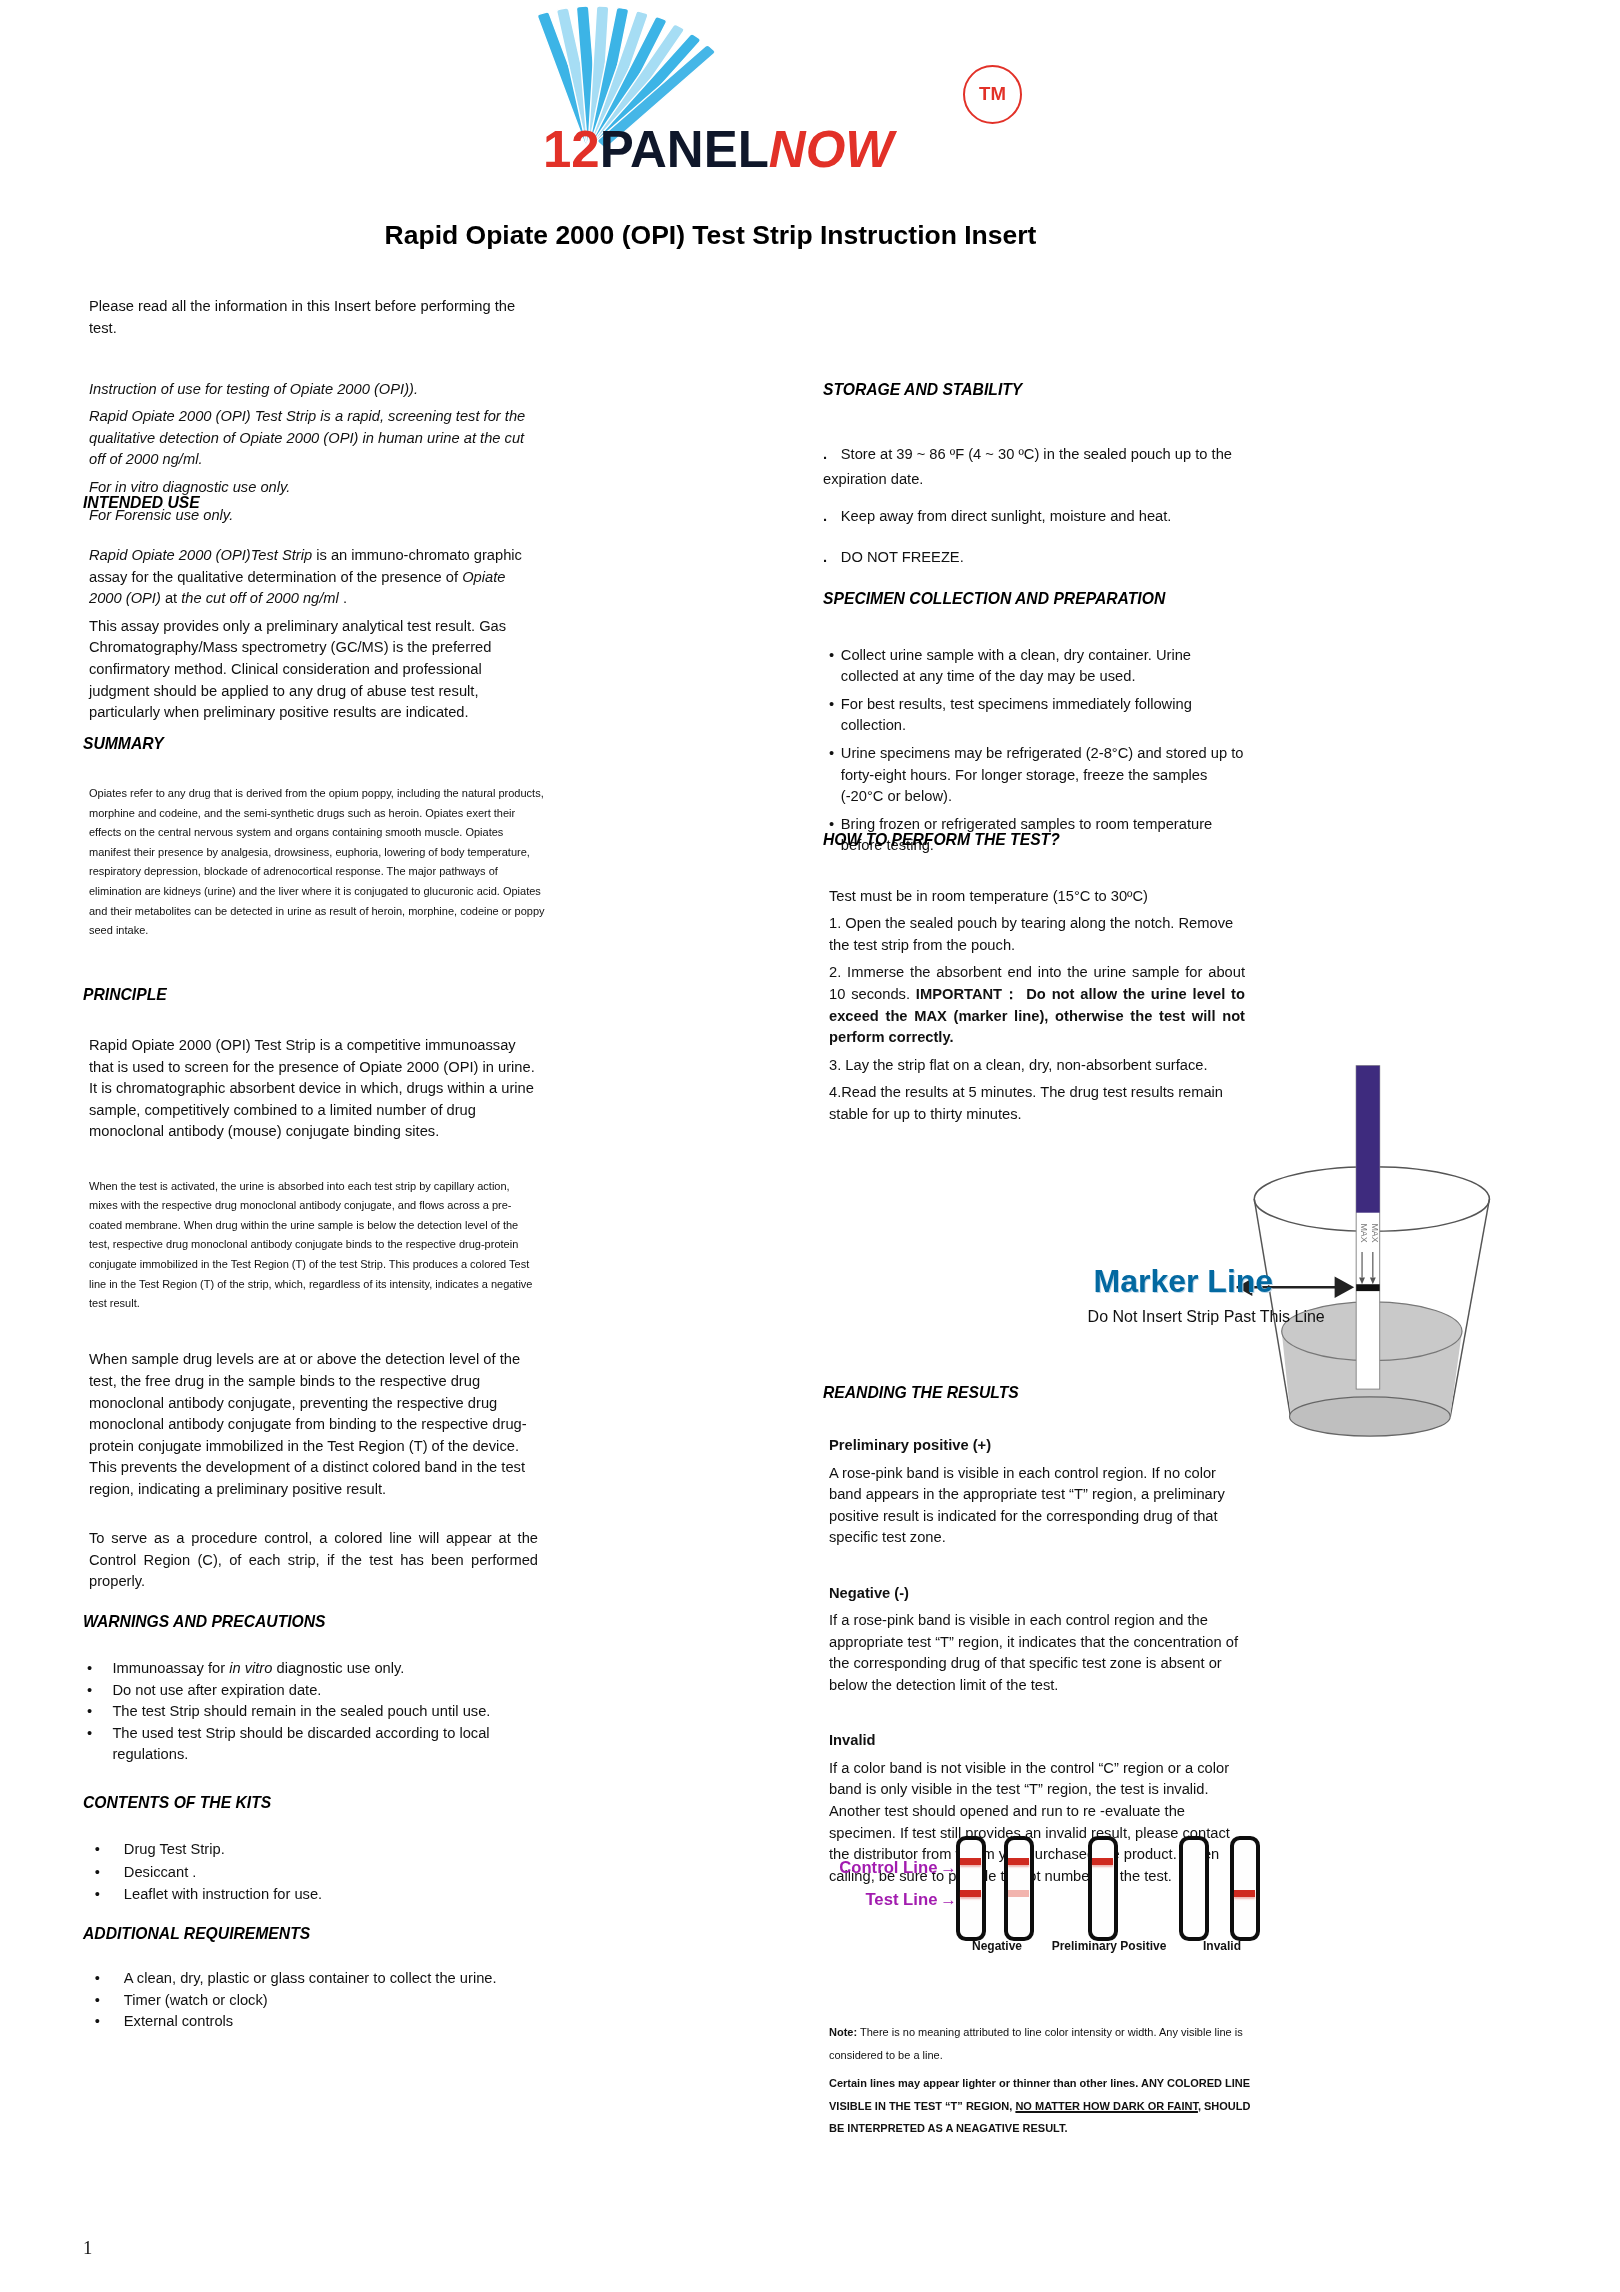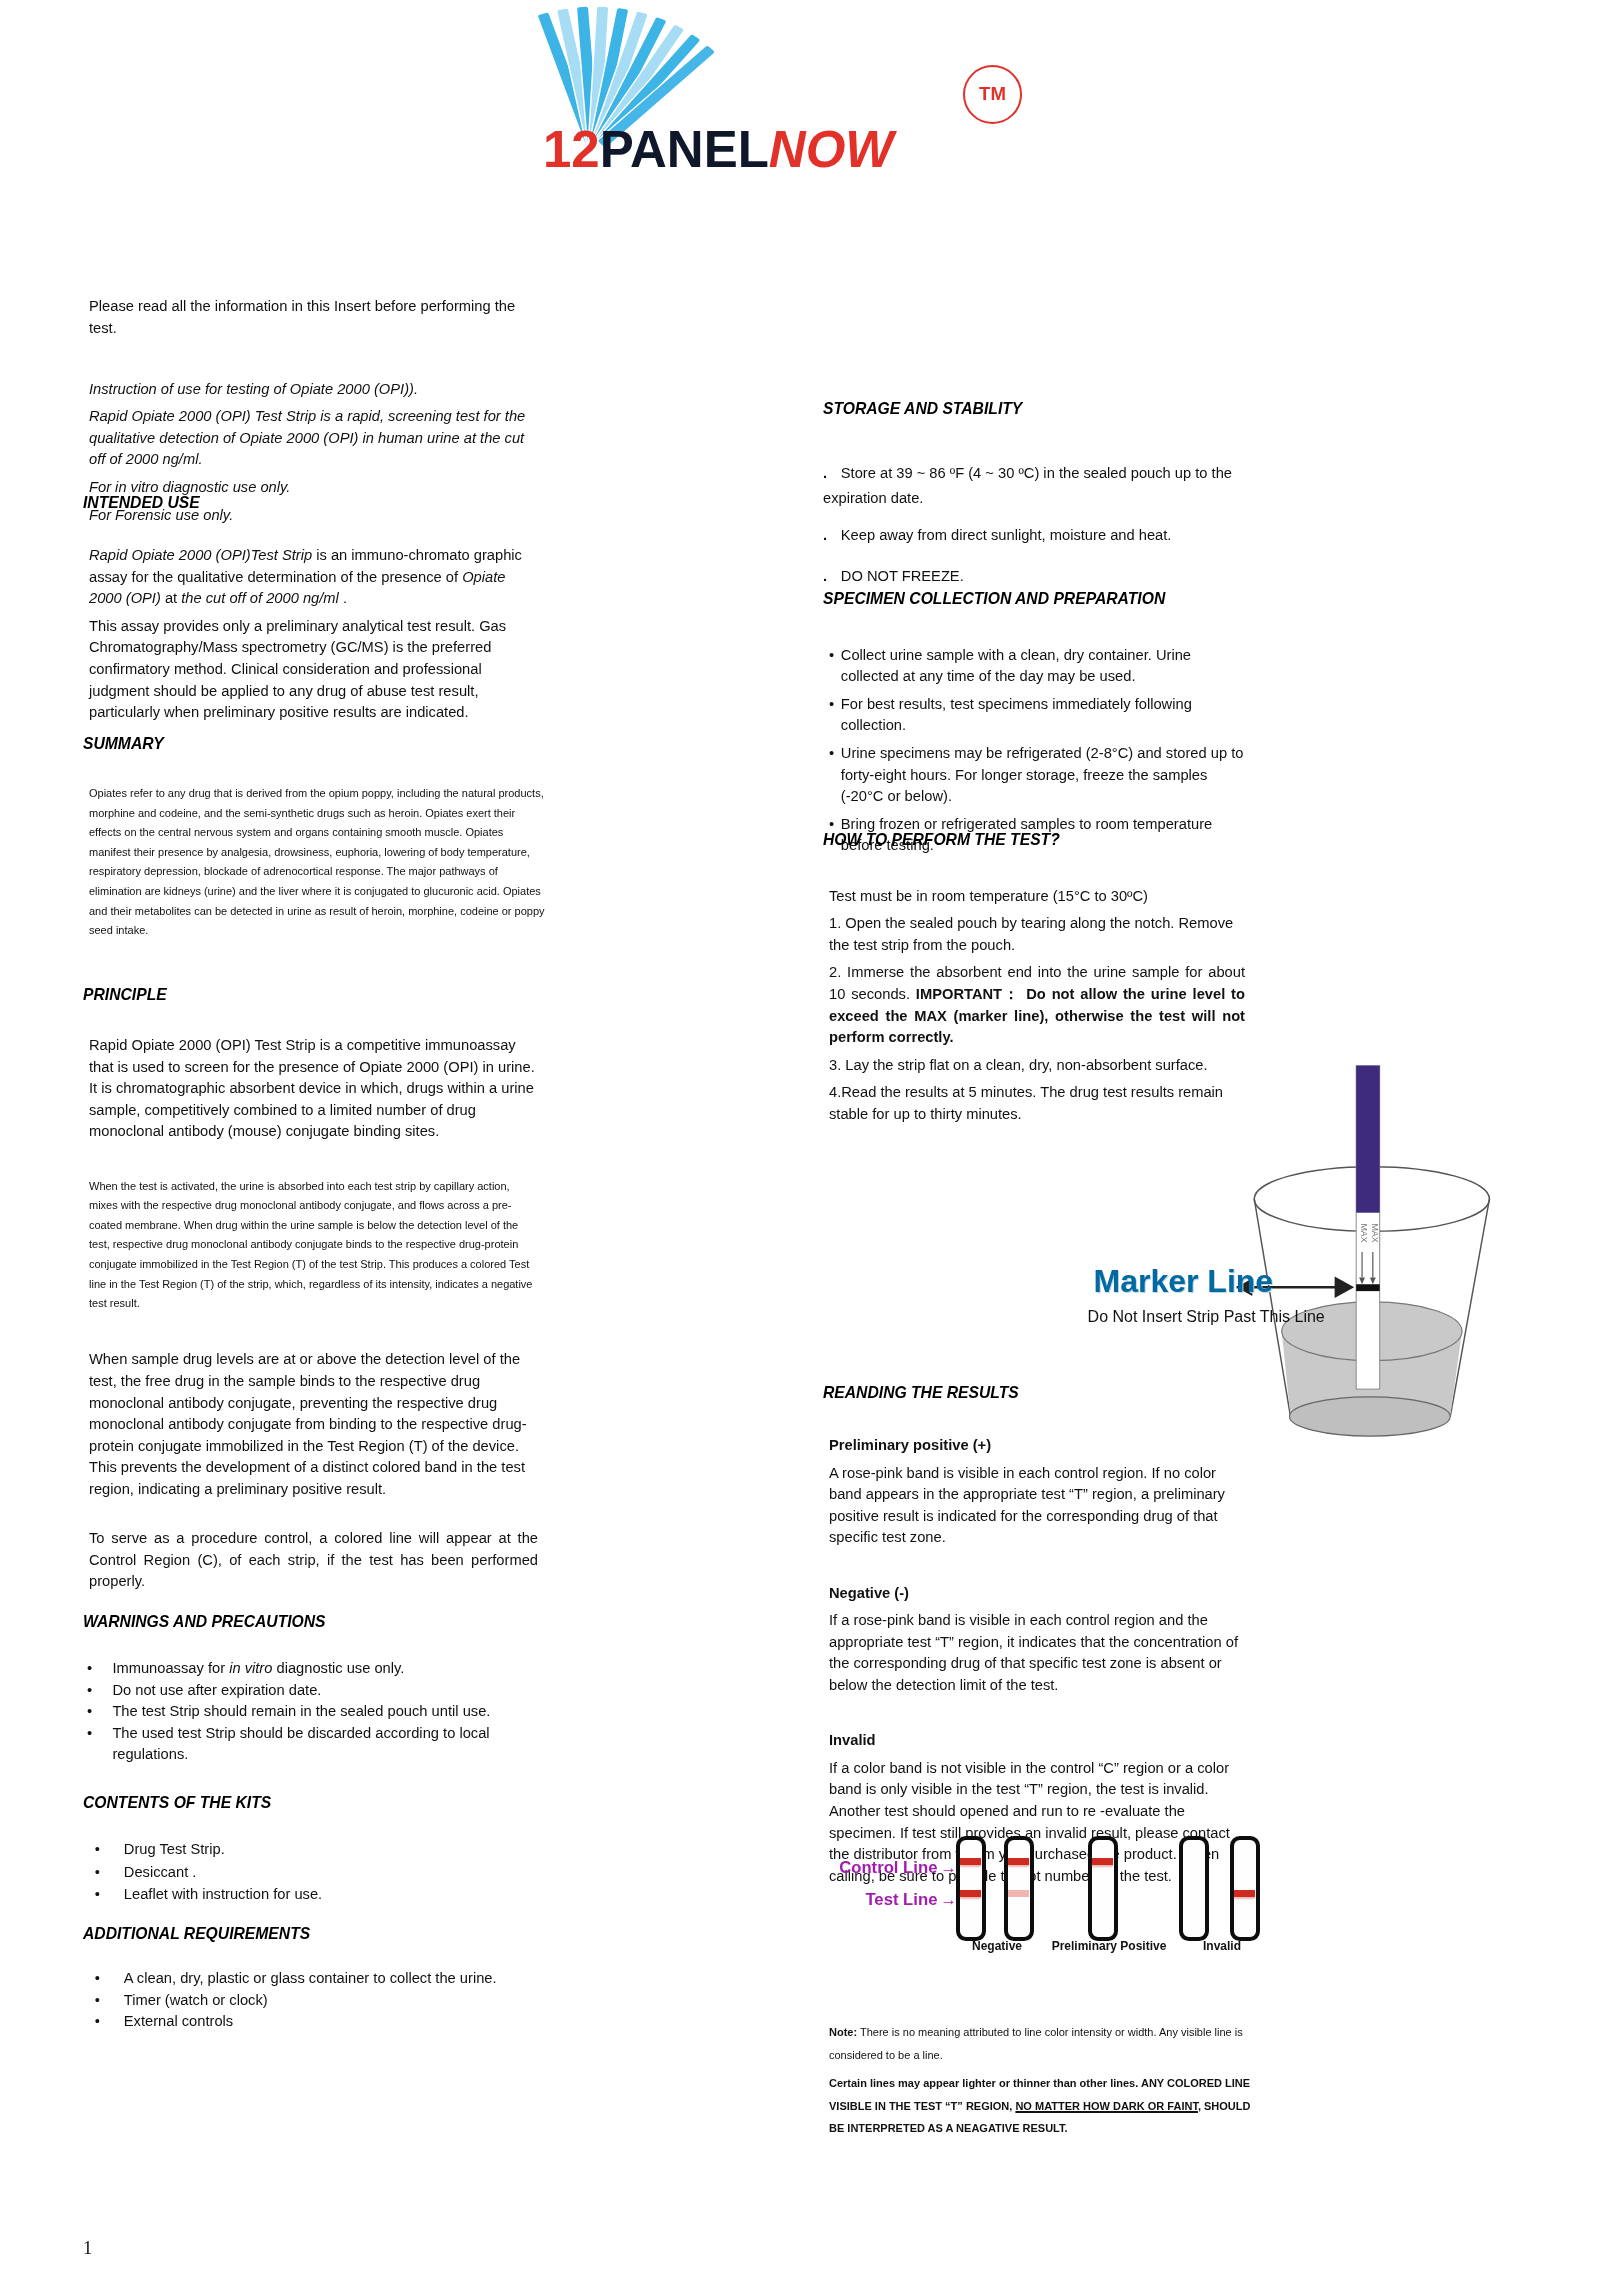--- a/index.html
+++ b/index.html
@@ -81,20 +81,21 @@
         <rect x="63" y="0" width="13" height="165" rx="3" fill="#3cb4e6" stroke="#fff" stroke-width="1.5" transform="rotate(38 70 175)"></rect>
         <rect x="63" y="0" width="13" height="165" rx="3" fill="#45b6e7" stroke="#fff" stroke-width="1.5" transform="rotate(45 70 175)"></rect>
       </g>
     </svg>
     <div class="logo-text"><span class="l12">12</span><span class="lpanel">PANEL</span><span class="lnow">NOW</span></div>
     <div class="tm-circle">
         <span>TM</span>
       </div>
   </div>
 
+  <div class="title">Rapid Opiate 2000 (OPI) Test Strip Instruction Insert</div>
 
   <div class="sec" style="left:83px;top:290px;width:461px;">
     <p>Please read all the information in this Insert before performing the test.</p>
     <div class="gap28"></div>
     <div class="it">
       <p>Instruction of use for testing of Opiate 2000 (OPI)).</p>
       <p>Rapid Opiate 2000 (OPI) Test Strip is a rapid, screening test for the qualitative detection of Opiate 2000 (OPI) in human urine at the cut off of 2000 ng/ml.</p>
       <p>For in vitro diagnostic use only.</p>
       <p>For Forensic use only.</p>
     </div>
@@ -173,21 +174,21 @@
     <div class="brow brow2">
         <span class="bmark">•</span>
         <span>Timer (watch or clock)</span>
       </div>
     <div class="brow brow2">
         <span class="bmark">•</span>
         <span>External controls</span>
       </div>
   </div>
 
-  <div class="sec" style="left:823px;top:396px;width:428px;line-height:25.5px;">
+  <div class="sec" style="left:823px;top:377px;width:428px;line-height:25.5px;">
     <div class="h">STORAGE AND STABILITY</div>
     <div class="gap40"></div>
     <p class="dotrow"><span class="dmark">.</span><span>Store at 39 ~ 86 ºF (4 ~ 30 ºC) in the sealed pouch up to the expiration date.</span></p>
     <div class="gap12"></div>
     <p class="dotrow"><span class="dmark">.</span><span>Keep away from direct sunlight, moisture and heat.</span></p>
     <div class="gap16"></div>
     <p class="dotrow"><span class="dmark">.</span><span>DO NOT FREEZE.</span></p>
   </div>
 
   <div class="sec" style="left:823px;top:588px;width:431px;">

